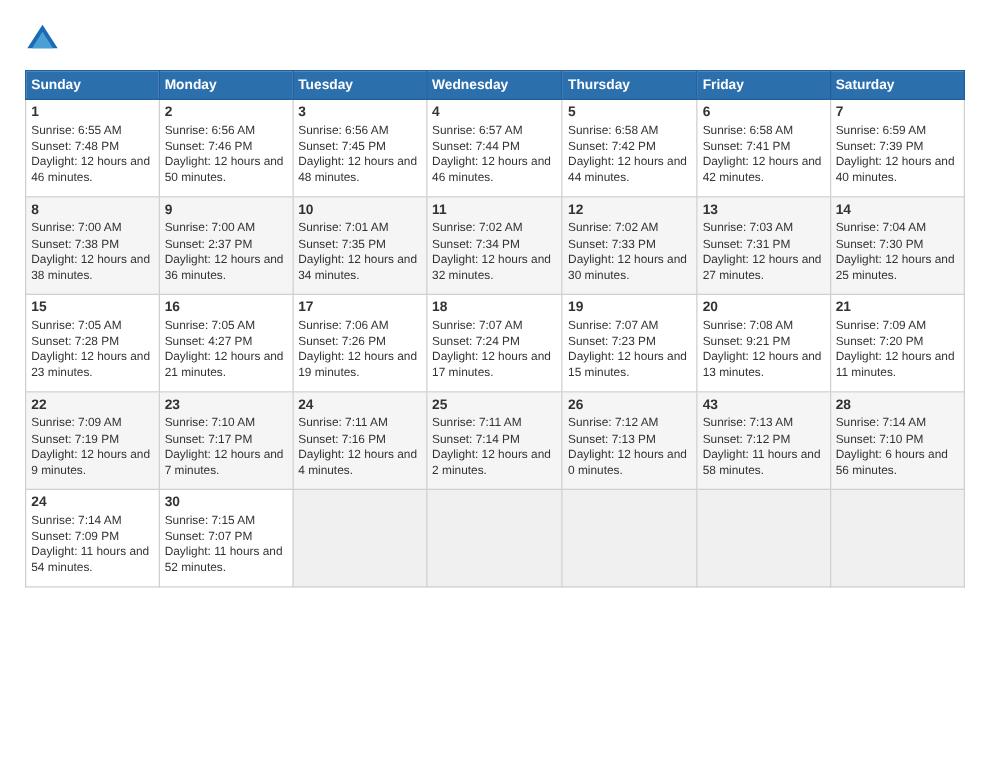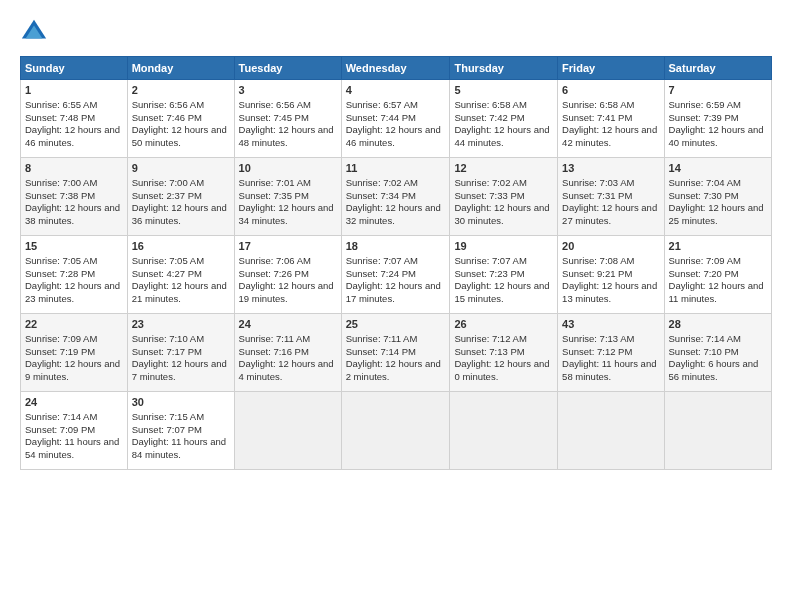--- a/index.html
+++ b/index.html
@@ -156,21 +156,21 @@
           <td><span class="day-num">22</span><span>Sunrise: 7:09 AM</span><br><span>Sunset: 7:19 PM</span><br><span>Daylight: 12 hours and 9 minutes.</span></td>
           <td><span class="day-num">23</span><span>Sunrise: 7:10 AM</span><br><span>Sunset: 7:17 PM</span><br><span>Daylight: 12 hours and 7 minutes.</span></td>
           <td><span class="day-num">24</span><span>Sunrise: 7:11 AM</span><br><span>Sunset: 7:16 PM</span><br><span>Daylight: 12 hours and 4 minutes.</span></td>
           <td><span class="day-num">25</span><span>Sunrise: 7:11 AM</span><br><span>Sunset: 7:14 PM</span><br><span>Daylight: 12 hours and 2 minutes.</span></td>
           <td><span class="day-num">26</span><span>Sunrise: 7:12 AM</span><br><span>Sunset: 7:13 PM</span><br><span>Daylight: 12 hours and 0 minutes.</span></td>
           <td><span class="day-num">43</span><span>Sunrise: 7:13 AM</span><br><span>Sunset: 7:12 PM</span><br><span>Daylight: 11 hours and 58 minutes.</span></td>
           <td><span class="day-num">28</span><span>Sunrise: 7:14 AM</span><br><span>Sunset: 7:10 PM</span><br><span>Daylight: 6 hours and 56 minutes.</span></td>
         </tr>
         <tr>
           <td><span class="day-num">24</span><span>Sunrise: 7:14 AM</span><br><span>Sunset: 7:09 PM</span><br><span>Daylight: 11 hours and 54 minutes.</span></td>
-          <td><span class="day-num">30</span><span>Sunrise: 7:15 AM</span><br><span>Sunset: 7:07 PM</span><br><span>Daylight: 11 hours and 84 minutes.</span></td>
+          <td><span class="day-num">30</span><span>Sunrise: 7:15 AM</span><br><span>Sunset: 7:07 PM</span><br><span>Daylight: 11 hours and 52 minutes.</span></td>
           <td class="empty-cell"></td>
           <td class="empty-cell"></td>
           <td class="empty-cell"></td>
           <td class="empty-cell"></td>
           <td class="empty-cell"></td>
         </tr>
       </tbody>
   </table>
 </div>
 

